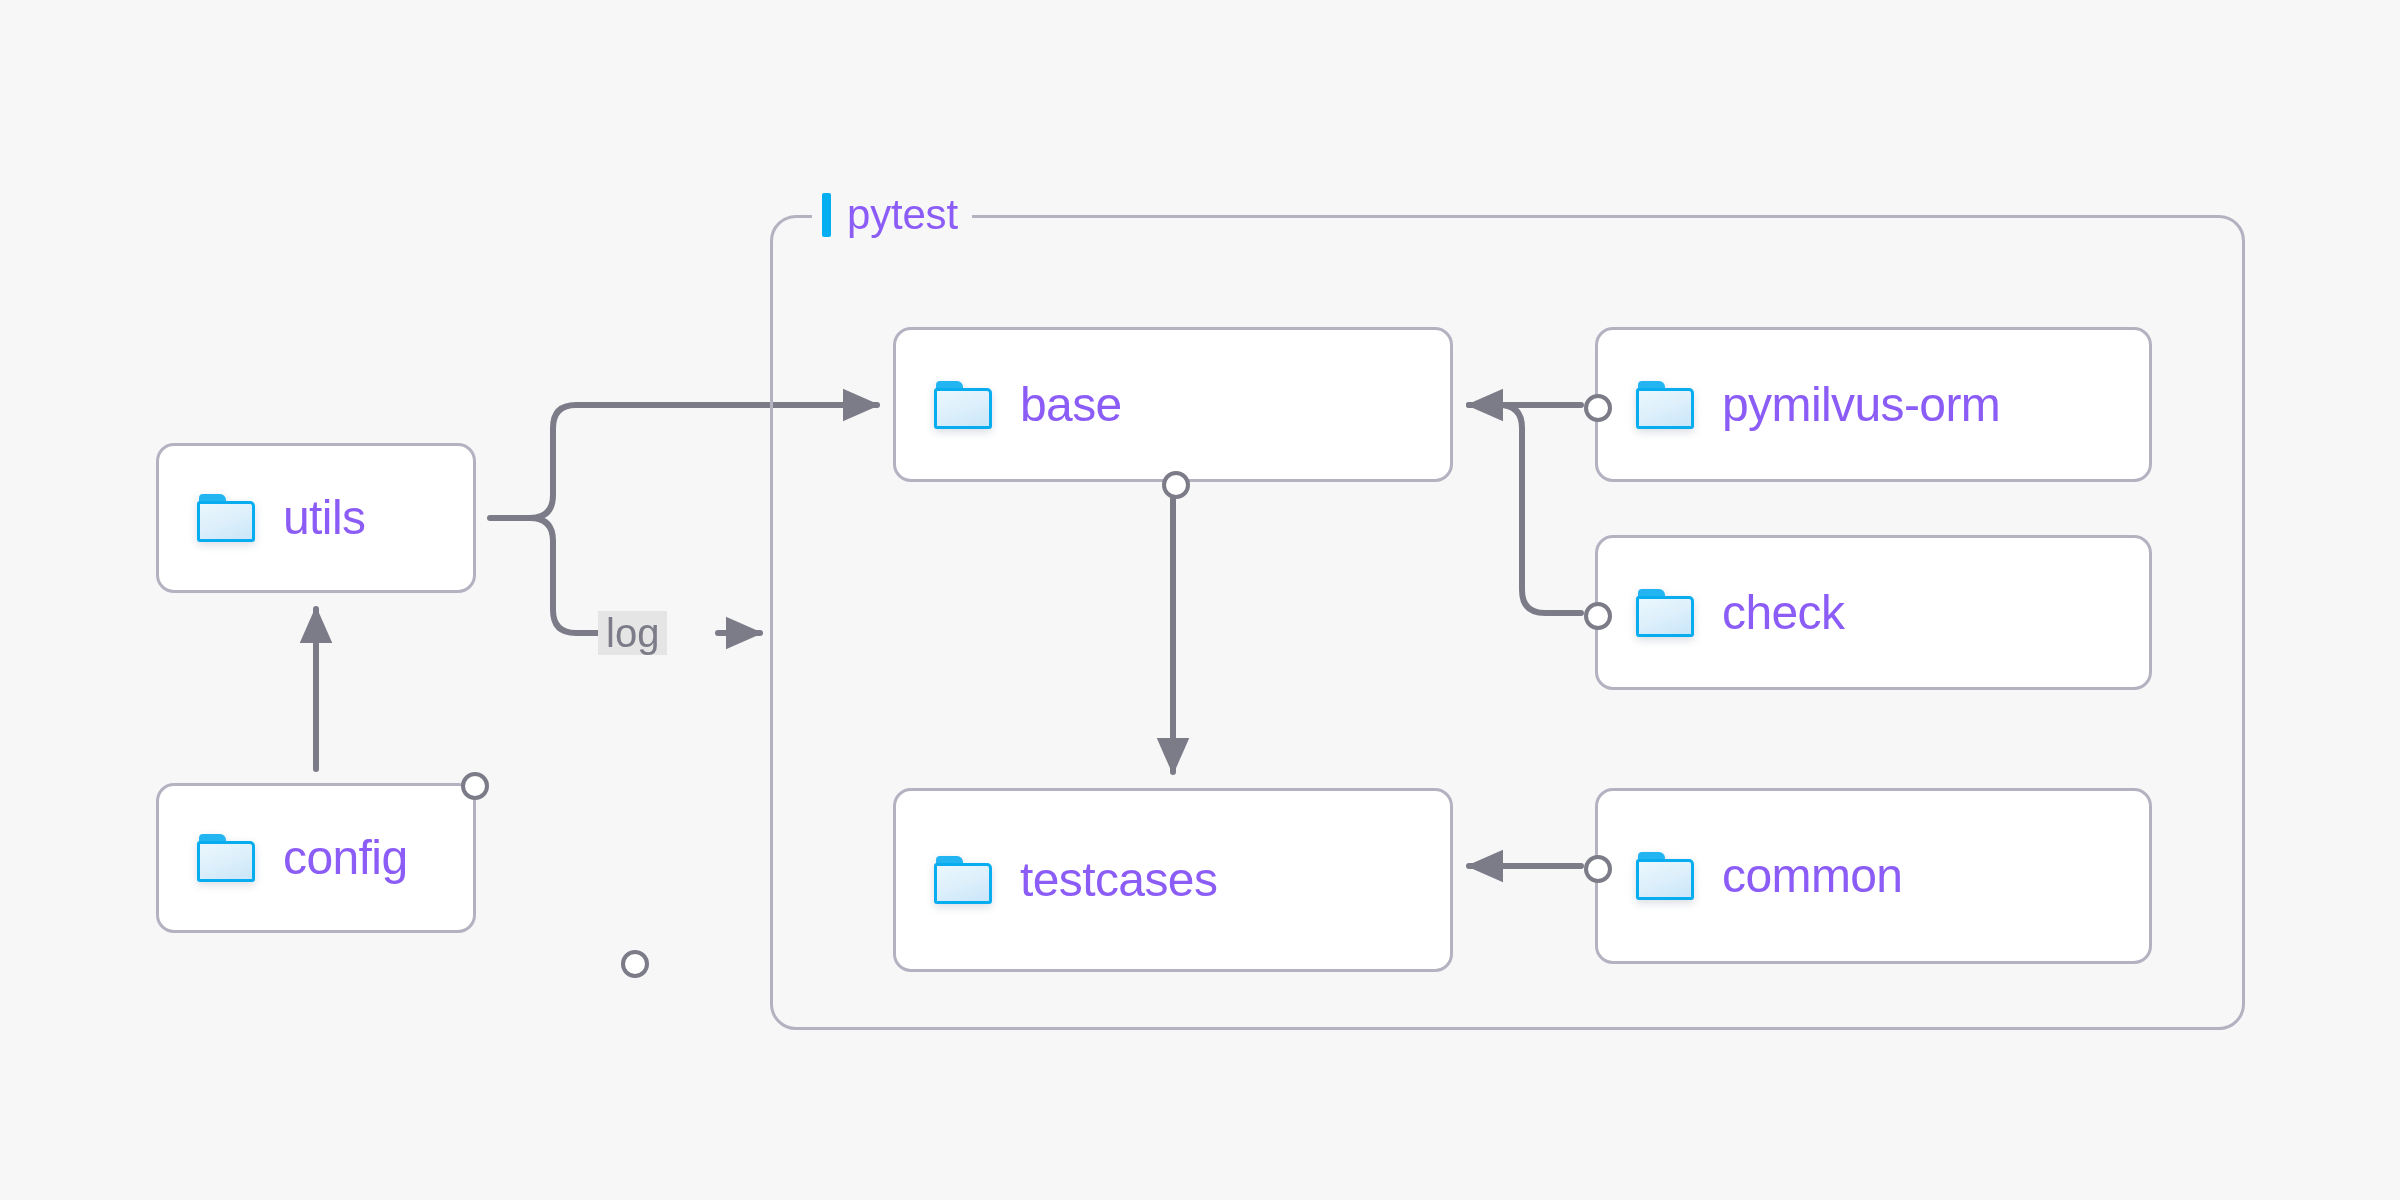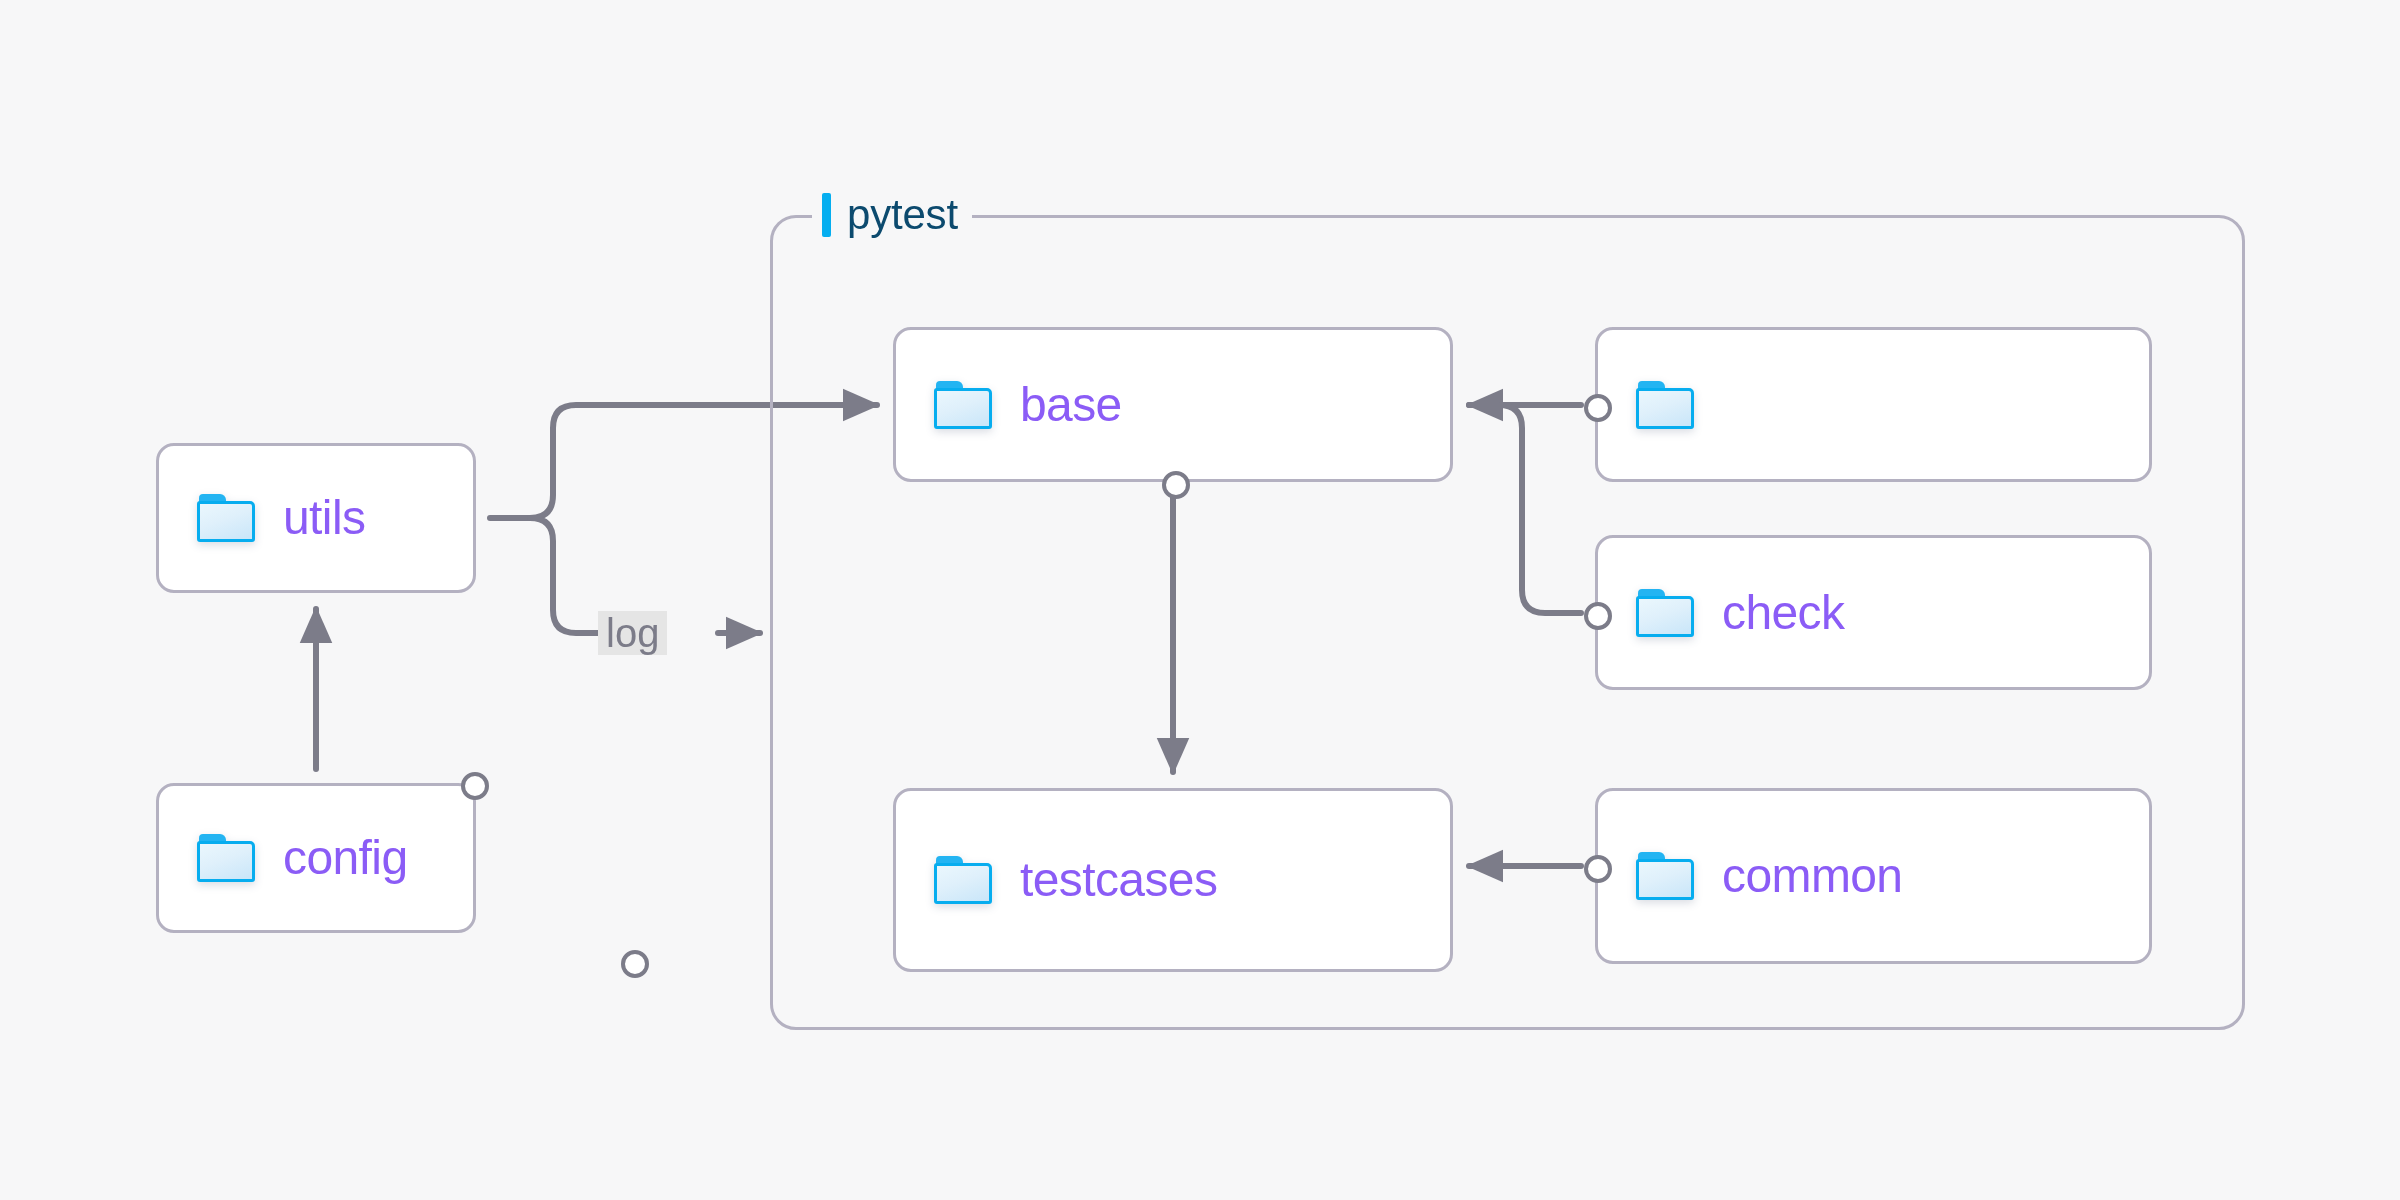--- a/index.html
+++ b/index.html
@@ -47,21 +47,21 @@
   }
   .group-label-bar {
     width: 9px;
     height: 44px;
     border-radius: 2px;
     background: #05aef0;
     flex: 0 0 auto;
   }
   .group-label-text {
     font-size: 42px;
-    color: #0c4a6e;
+    color: #8b5cf6;
     letter-spacing: -0.2px;
     line-height: 1;
   }
 
   
   .node {
     position: absolute;
     box-sizing: border-box;
     background: #ffffff;
     border: 3px solid #b4b1c1;
@@ -203,20 +203,21 @@
         <span class="body"></span>
     </span>
     <span class="node-label">testcases</span>
   </div>
 
   <div class="node" style="left:1595px; top:327px; width:557px; height:155px;">
     <span class="folder-icon">
       <span class="tab"></span>
         <span class="body"></span>
     </span>
+    <span class="node-label">pymilvus-orm</span>
     <span class="port" style="left:-14px; top:64px;"></span>
   </div>
 
   <div class="node" style="left:1595px; top:535px; width:557px; height:155px;">
     <span class="folder-icon">
       <span class="tab"></span>
         <span class="body"></span>
     </span>
     <span class="node-label">check</span>
     <span class="port" style="left:-14px; top:64px;"></span>

